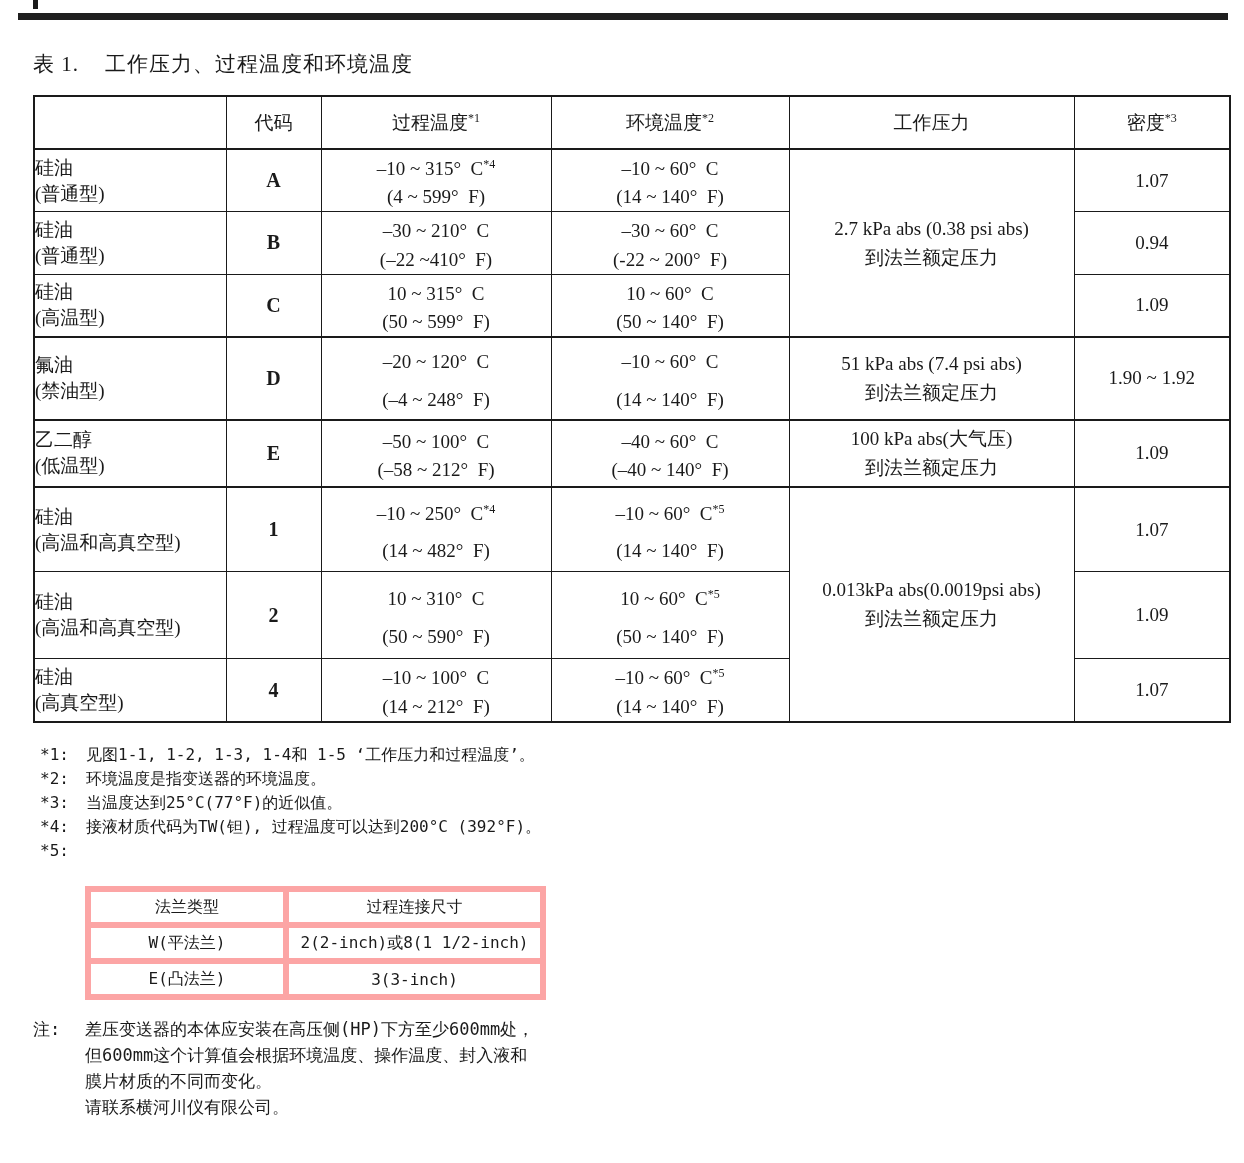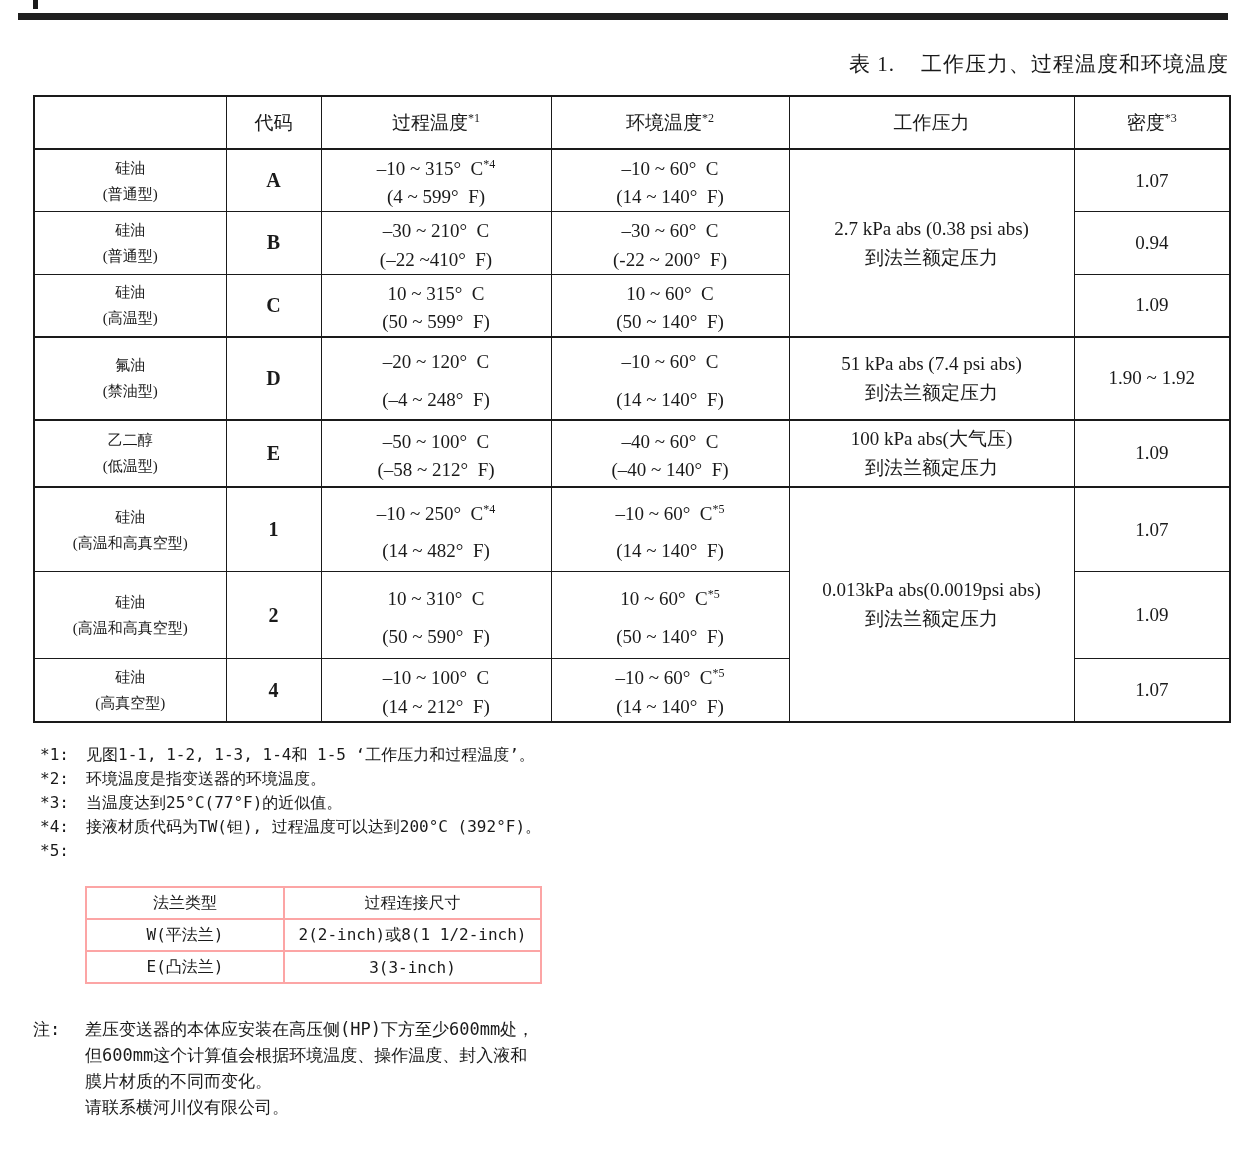--- a/index.html
+++ b/index.html
@@ -4,46 +4,46 @@
 <style>
   html, body { margin:0; padding:0; }
   body {
     width:1244px; height:1163px; background:#ffffff; position:relative;
     font-family:"Liberation Serif","DejaVu Serif",serif; color:#1a1a1a;
     overflow:hidden;
   }
   .top-tick { position:absolute; left:33px; top:0; width:5px; height:9px; background:#1a1a1a; }
   .top-bar  { position:absolute; left:18px; top:13px; width:1210px; height:7px; background:#1f1f1f; }
 
-  .title { position:absolute; left:33px; top:50px; width:1196px; text-align:right; font-size:21px; letter-spacing:1px; }
+  .title { position:absolute; left:33px; top:50px; width:1196px; text-align:left; font-size:21px; letter-spacing:1px; }
   .title .gap { display:inline-block; width:26px; }
 
   table.main { position:absolute; left:33px; top:95px; width:1196px;
     border-collapse:collapse; table-layout:fixed; border:2px solid #1a1a1a; }
   table.main th, table.main td { border:1px solid #1a1a1a; padding:0; vertical-align:middle; }
   table.main th { font-weight:normal; font-size:19px; height:51px; }
   tr.bt2 > td { border-top-width:2px; }
 
-  td.mat  { text-align:center; padding-left:8px; font-size:15px; line-height:26px; }
+  td.mat  { text-align:left; padding-left:8px; font-size:19px; line-height:26px; }
   td.code { text-align:center; font-weight:bold; font-size:20px; }
   td.temp, td.press, td.dens { text-align:center; font-size:19px; }
   .tl { white-space:pre; line-height:28px; }
   tr.tall .tl { line-height:37px; }
   td.press .tl { line-height:29px; }
   sup { font-size:12px; letter-spacing:0; }
 
   .footnotes { position:absolute; left:40px; top:743px;
     font-family:"DejaVu Sans Mono","Liberation Mono",monospace; font-size:16px; }
   .fn { display:flex; line-height:24px; }
   .fn .lbl { width:46px; flex:none; }
 
   table.flange { position:absolute; left:85px; top:886px;
     border-collapse:collapse; table-layout:fixed; border:2px solid #1a1a1a;
     font-family:"DejaVu Sans Mono","Liberation Mono",monospace; font-size:16px; }
-  table.flange th, table.flange td { border:2px solid #fca5a5; text-align:center;
+  table.flange th, table.flange td { border:6px solid #fca5a5; text-align:center;
     height:30px; font-weight:normal; padding:0 6px; vertical-align:middle; }
 
   .note { position:absolute; left:33px; top:1016px; display:flex;
     font-family:"DejaVu Sans Mono","Liberation Mono",monospace; font-size:17px; }
   .note .lbl { width:52px; flex:none; line-height:26px; }
   .note .ln { line-height:26px; white-space:pre; }
 </style>
 </head>
 <body>
 

